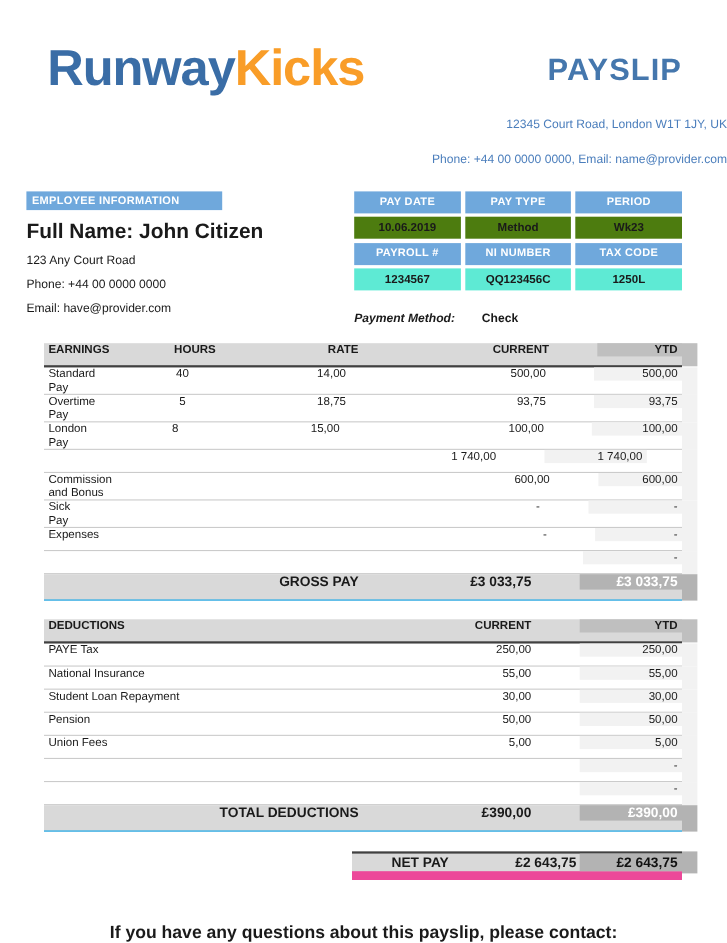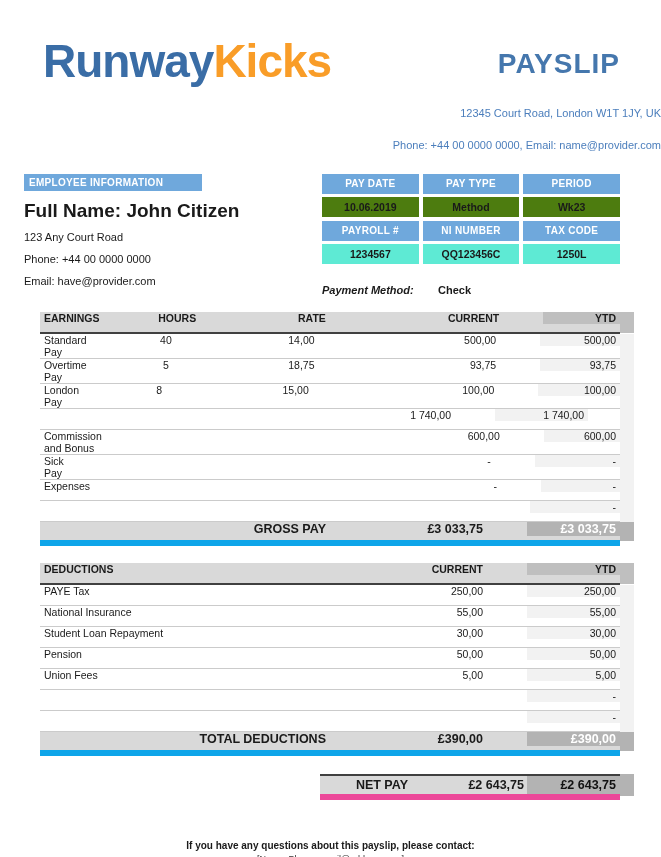--- a/index.html
+++ b/index.html
@@ -38,45 +38,45 @@
 
   
   .tbl { margin-left:40px; width:580px; font-size:10.5px; }
   .trow { display:flex; align-items:flex-start; min-height:21px; position:relative;
           border-bottom:1px solid #cbcbcb;gap:41px; --ytd-bg:#f2f2f2; }
   .trow::after { content:""; position:absolute; left:100%; top:0; bottom:-1px; width:14px;
                  background:var(--ytd-bg); }
   .thead { background:#d9d9d9; border-bottom:2px solid #404040; font-weight:bold; min-height:22px;
            --ytd-bg:#bfbfbf; }
   .thead .c-ytd { background:#bfbfbf; }
-  .ttotal { background:#d9d9d9; border-bottom:6px solid #0ea5e9; min-height:24px;
+  .ttotal { background:#d9d9d9; border-bottom:1px solid #0ea5e9; min-height:24px;
             font-weight:bold; font-size:12.5px; --ytd-bg:#b3b3b3; }
   .ttotal .c-ytd { background:#b3b3b3; color:#ffffff; }
   .cell { display:flex; align-items:center; }
   .c-desc { flex:1; padding-left:4px; }
   .c-hours { width:90px; justify-content:center; }
   .c-rate { width:135px; padding-left:43px; }
   .c-current { width:107px; justify-content:flex-end; padding-right:3px; }
   .c-ytd { width:93px; justify-content:flex-end; padding-right:4px; background:#f2f2f2; }
   .c-label { flex:1; justify-content:flex-end; padding-right:12px; }
   .mt-earnings { margin-top:16px; }
   .mt-deductions { margin-top:17px; }
 
   
   .netpay { margin:18px 0 0 320px; width:300px; display:flex; align-items:stretch;
             min-height:26px; background:#d9d9d9; position:relative;
-            border-top:2px solid #404040; border-bottom:6px solid #ec4899;
+            border-top:2px solid #404040; border-bottom:8px solid #ec4899;
             font-weight:bold; font-size:12.5px; --ytd-bg:#b3b3b3; }
   .netpay::after { content:""; position:absolute; left:100%; top:-2px; bottom:-2px; width:14px;
                    background:var(--ytd-bg); }
   .netpay .c-ytd { background:#b3b3b3; color:#111; }
 
   
   .footer { margin-top:40px; text-align:center; }
-  .footer-line1 { font-size:10px; font-weight:bold; }
+  .footer-line1 { font-size:16px; font-weight:bold; }
   .footer-line2 { font-size:9px; margin-top:3px; color:#333; }
 </style>
 </head>
 <body>
 
 <div class="header">
   <div class="logo">
     <span class="p1">Runway</span><span class="p2">Kicks</span>
   </div>
   <div class="payslip-title">PAYSLIP</div>

